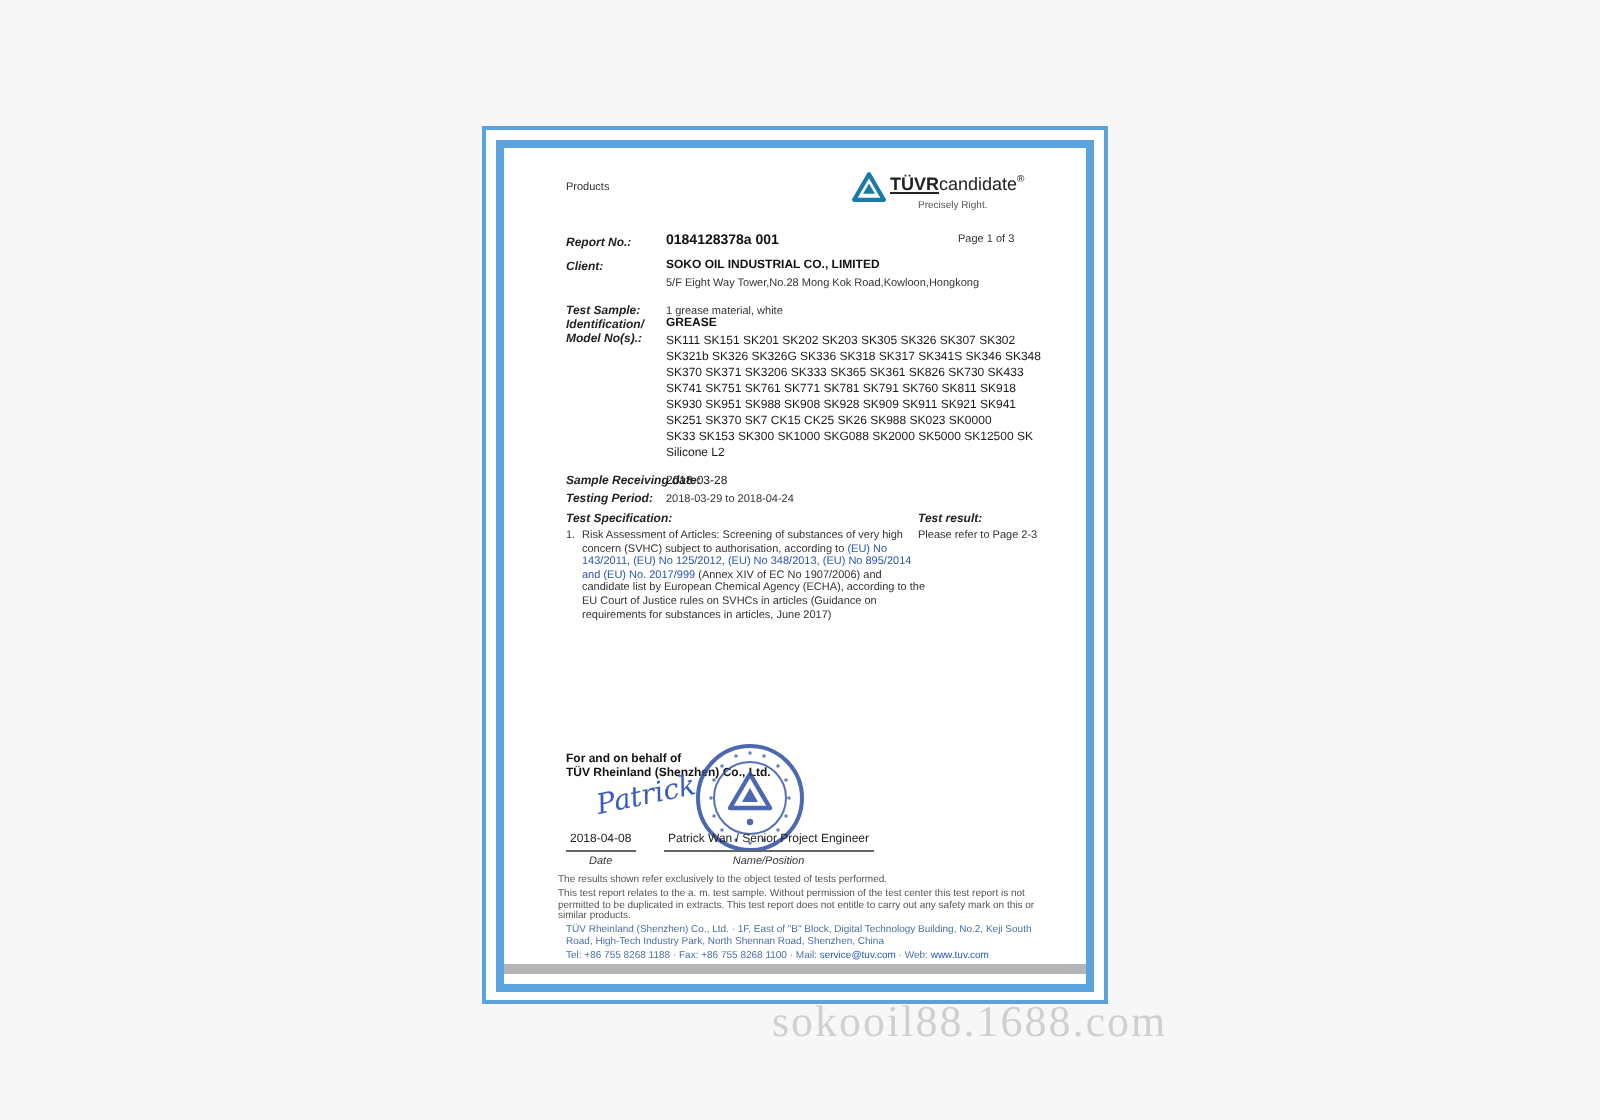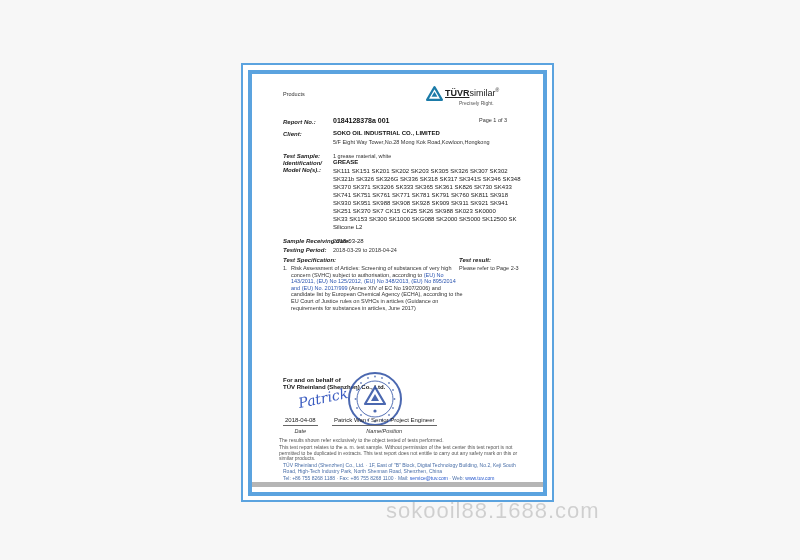--- a/index.html
+++ b/index.html
@@ -44,42 +44,42 @@
   .footer { width:242px; }
   .footer .f-dark { font-size:5px; line-height:5.8px; color:#555; margin-bottom:1px; }
   .footer .f-blue { font-size:5px; line-height:5.8px; color:#4a6fa8; margin-bottom:1px; }
   .footer .f-link { color:#2255cc; }
 
   .scan-bar { position:absolute; left:0; top:408px; width:100%; height:5px; background:#b5b5b5; }
 
   .wm-cn  { position:absolute; left:383px; top:455px; font-size:20px; font-weight:bold;
             color:rgba(120,120,120,0.55); letter-spacing:1px; z-index:5; white-space:nowrap; }
   .wm-url { position:absolute; left:386px; top:498px; font-size:22px;
-            color:rgba(0,0,0,0.16); z-index:5; white-space:nowrap; letter-spacing:1px; }
+            color:rgba(0,0,0,0.16); z-index:5; white-space:nowrap; letter-spacing:1px;font-family:Liberation Serif, serif; }
 </style>
 </head>
 <body>
 
 <div class="stage">
 
   <div class="frame-outer"></div>
   <div class="frame-inner"></div>
 
   <div class="page">
 
     <div class="abs small" style="left:31px; top:17px; color:#333;">Products</div>
 
     <div class="abs" style="left:174px; top:12px; width:17px; height:15px;">
       <svg width="17" height="15" viewBox="0 0 24 21">
         <path d="M12 1.5 L22.5 19.5 L1.5 19.5 Z" fill="none" stroke="#1B7BA8" stroke-width="3" stroke-linejoin="round"></path>
         <path d="M12 8 L16.2 15.2 L7.8 15.2 Z" fill="#1B7BA8"></path>
       </svg>
     </div>
     <div class="abs logo-text" style="left:193px; top:13px;">
-      <b>TÜVR</b><span>similar</span><span class="logo-reg">®</span>
+      <b>TÜVR</b><span>candidate</span><span class="logo-reg">®</span>
     </div>
     <div class="abs logo-tagline" style="left:207px; top:26px;">Precisely Right.</div>
 
     <div class="abs lbl" style="left:31px; top:45px;">Report No.:</div>
     <div class="abs" style="left:81px; top:43px; font-size:7px; font-weight:bold; color:#111;">0184128378a 001</div>
     <div class="abs" style="left:227px; top:43px; font-size:5.5px; color:#333;">Page 1 of 3</div>
 
     <div class="abs lbl" style="left:31px; top:57px;">Client:</div>
     <div class="abs" style="left:81px; top:56px; font-size:6px; font-weight:bold; color:#111;">SOKO OIL INDUSTRIAL CO., LIMITED</div>
     <div class="abs small" style="left:81px; top:65px;">5/F Eight Way Tower,No.28 Mong Kok Road,Kowloon,Hongkong</div>

